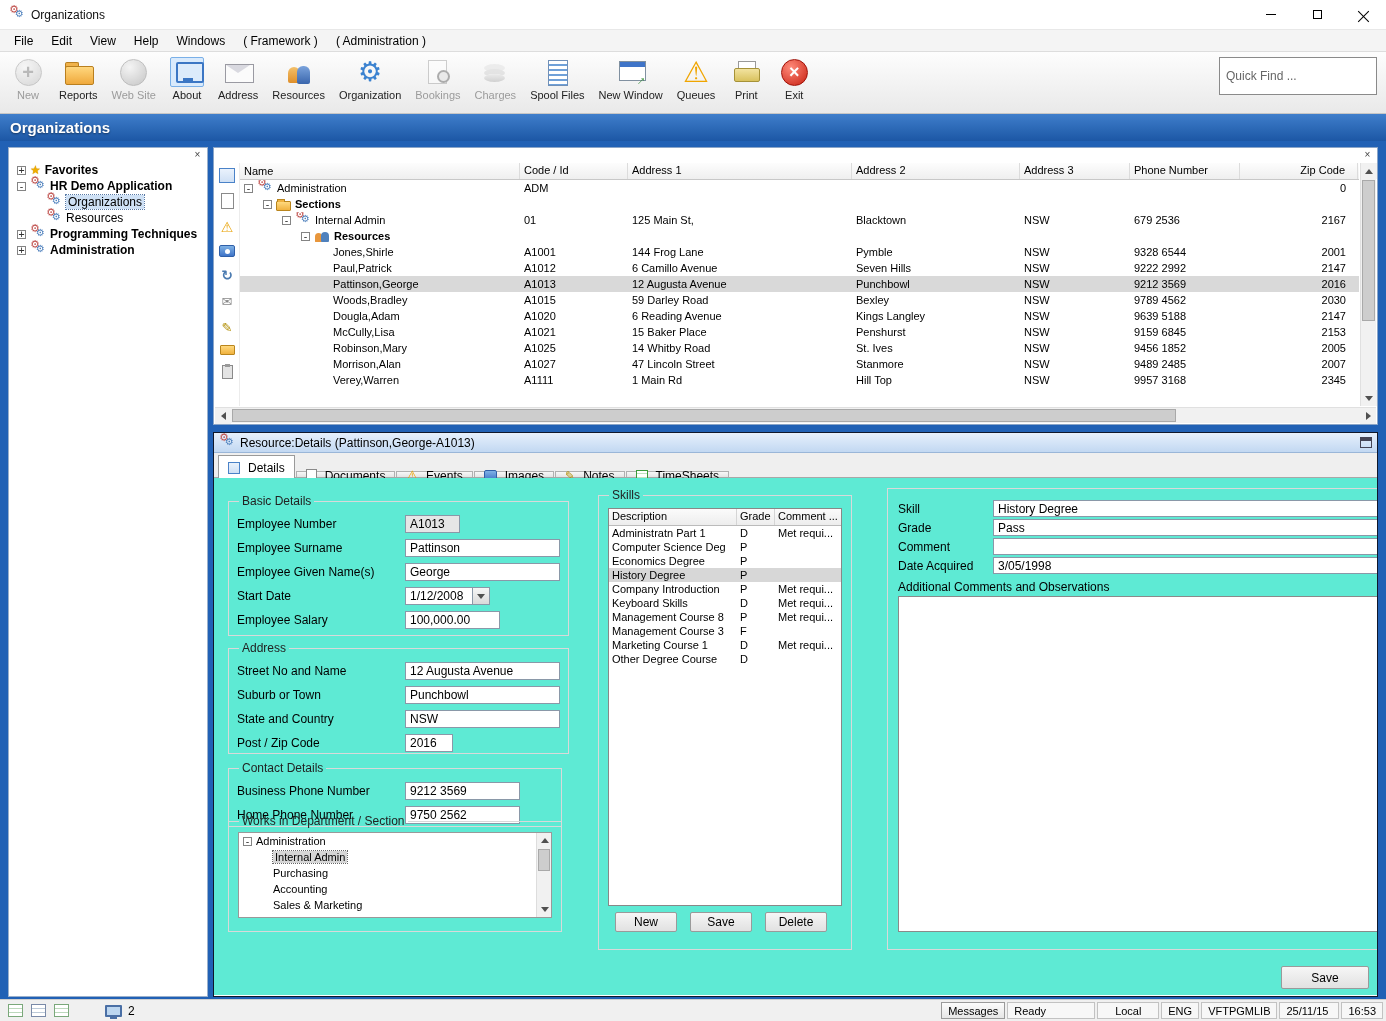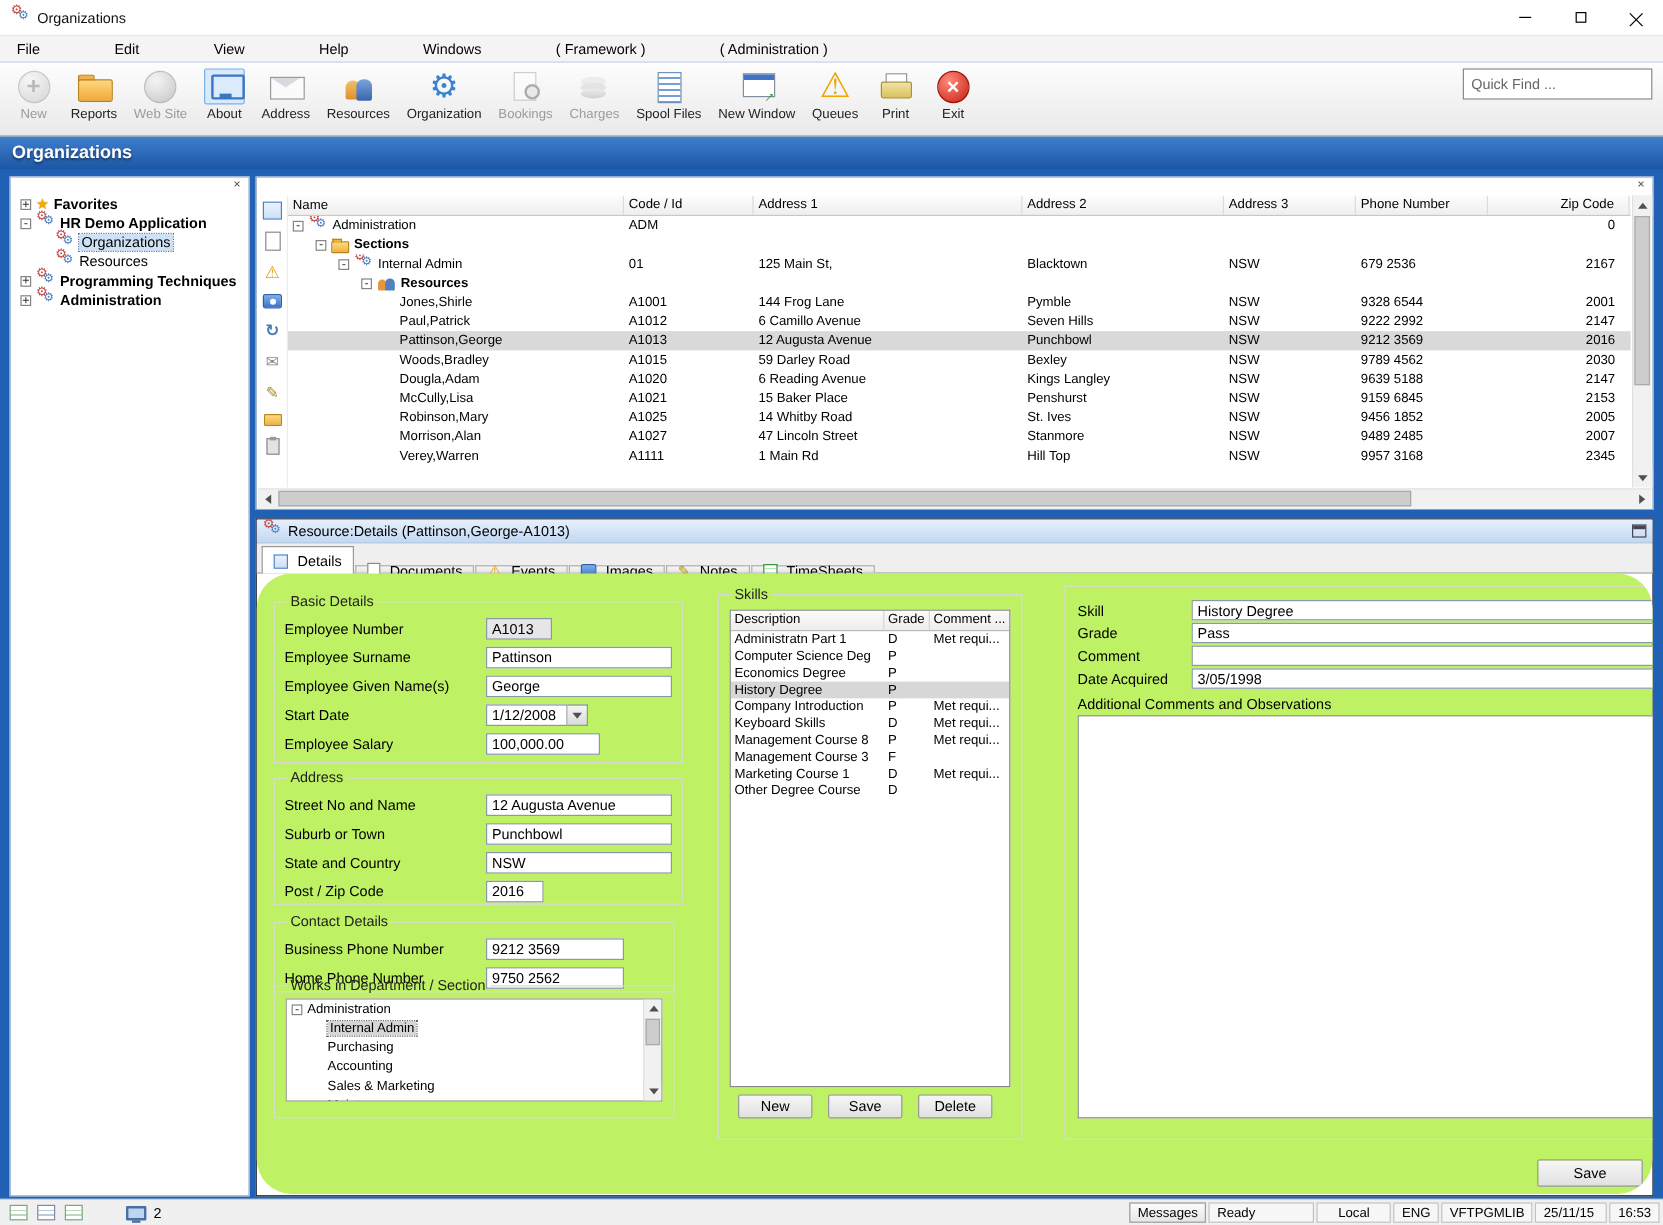--- a/index.html
+++ b/index.html
@@ -12,33 +12,33 @@
 .wtitle { font-size:12px; color:#111; }
 .wctrls { margin-left:auto; display:flex; height:100%; }
 .wbtn { width:46px; display:flex; align-items:center; justify-content:center; }
 .g-min { width:10px; height:1px; background:#000; }
 .g-max { width:9px; height:9px; border:1px solid #000; }
 .g-close { position:relative; width:11px; height:11px; }
 .g-close::before,.g-close::after { content:""; position:absolute; left:5px; top:0; width:1px; height:15px; background:#000; }
 .g-close::before { transform:rotate(45deg); } .g-close::after { transform:rotate(-45deg); }
 
 
-.menubar { position:absolute; top:30px; left:0; right:0; height:22px; background:#f4f4f4; border-bottom:1px solid #ddd; display:flex; align-items:center; padding-left:5px;gap:44px; }
+.menubar { position:absolute; top:30px; left:0; right:0; height:22px; background:#f4f4f4; border-bottom:1px solid #ddd; display:flex; align-items:center; padding-left:5px; }
 .menu-item { padding:3px 9px; font-size:12px; }
 
 
 .toolbar { position:absolute; top:52px; left:0; right:0; height:62px; background:linear-gradient(#fdfdfd,#e9e9e9); border-bottom:1px solid #c6c6c6; }
 #toolbar-buttons { display:flex; align-items:flex-start; padding:3px 4px; }
 .tb-btn { display:flex; flex-direction:column; align-items:center; padding:2px 7px; }
 .tb-btn .tblbl { font-size:11px; margin-top:2px; color:#222; white-space:nowrap; }
 .tb-btn.disabled .tblbl { color:#9b9b9b; }
 .tb-btn.disabled .tbicon { opacity:.45; filter:grayscale(1); }
 .tbicon { position:relative; width:34px; height:30px; display:flex; align-items:center; justify-content:center; }
 .tb-btn.focused .tbicon { background:#d9eafc; border:1px solid #7ab0e8; border-radius:2px; }
-.quickfind { position:absolute; top:5px; right:9px; width:158px; height:26px; border:1px solid #8a8a8a; background:#fff; font-size:12px; color:#666; padding:1px 6px; font-family:inherit; }
+.quickfind { position:absolute; top:5px; right:9px; width:158px; height:38px; border:1px solid #8a8a8a; background:#fff; font-size:12px; color:#666; padding:1px 6px; font-family:inherit; }
 
 
 .i-new::before { content:""; position:absolute; inset:0; margin:auto; width:25px; height:25px; border-radius:50%; background:radial-gradient(circle at 35% 30%, #f4f4f4, #b5b5b5); border:1px solid #8f8f8f; }
 .i-new::after { content:"+"; position:relative; font-size:20px; font-weight:bold; color:#707070; }
 .i-reports::before { content:""; position:absolute; left:4px; top:5px; width:12px; height:5px; background:#f0b24a; border:1px solid #b97f1f; border-bottom:none; border-radius:2px 2px 0 0; }
 .i-reports::after { content:""; position:absolute; left:4px; top:9px; width:27px; height:17px; background:linear-gradient(#ffd77e,#efa93c); border:1px solid #b97f1f; border-radius:2px; }
 .i-website::before { content:""; width:25px; height:25px; border-radius:50%; background:radial-gradient(circle at 35% 30%, #f0f0f0, #909090); border:1px solid #7a7a7a; }
 .i-about::before { content:""; position:absolute; left:5px; top:4px; width:24px; height:17px; border:2px solid #3b76c4; background:#dcebfb; border-radius:2px; }
 .i-about::after { content:""; position:absolute; left:12px; bottom:4px; width:10px; height:4px; background:#3b76c4; }
 .i-address::before { content:""; position:absolute; left:4px; top:7px; width:27px; height:17px; background:#fbfbfb; border:1px solid #9a9aa2; }
@@ -129,21 +129,21 @@
 .drestore::before { content:""; position:absolute; left:0; top:0; right:0; height:3px; background:#445; }
 .tabs { height:25px; background:#efefef; display:flex; gap:1px; padding:2px 4px 0; border-bottom:1px solid #a8a8a8; }
 .tab { display:flex; align-items:center; gap:4px; padding:2px 9px 0; font-size:12px; background:linear-gradient(#f8f8f8,#e4e4e4); border:1px solid #b0b0b0; border-bottom:none; margin-top:16px; }
 .tab.active { background:#fff; border-color:#9a9a9a; margin-top:0; position:relative; z-index:2; margin-bottom:-1px; padding-bottom:1px; }
 .t-details { width:12px; height:12px; border:1px solid #4a82c8; background:linear-gradient(#eaf2fc,#cfe0f5); }
 .t-documents::before { content:""; width:9px; height:12px; background:#fff; border:1px solid #8a8a8a; display:block; }
 .t-events::before { content:"⚠"; color:#e8a000; font-size:13px; line-height:1; }
 .t-images { width:13px; height:11px; background:linear-gradient(#7fb2e5,#3f74c8); border:1px solid #2f5fa8; border-radius:2px; }
 .t-notes::before { content:"✎"; color:#b08c00; font-size:12px; line-height:1; }
 .t-timesheets { width:12px; height:12px; border:1px solid #3a9a3a; background:repeating-linear-gradient(0deg,#fff 0 3px,#bfe3bf 3px 4px); }
-.tabcontent { position:relative; height:calc(100% - 46px); background:#bef264; overflow:hidden;border-radius:29px; }
+.tabcontent { position:relative; height:calc(100% - 46px); background:#5eead4; overflow:hidden; }
 .fs { position:absolute; border:1px solid #d9d9d9; padding:4px 8px; background:transparent; }
 .fs legend { font-size:12px; color:#222; padding:0 3px; margin-left:2px; }
 .fs-basic { left:14px; top:16px; width:334px; height:142px; }
 .fs-address { left:14px; top:163px; width:334px; height:113px; }
 .fs-contact { left:14px; top:283px; width:334px; height:66px; }
 .fs-dept { left:14px; top:336px; width:334px; height:118px; }
 .fs-skills { left:384px; top:10px; width:248px; height:462px; }
 .fs-skillform { left:638px; top:10px; width:520px; height:462px; padding-top:10px;margin-left:35px; }
 .frow { display:flex; align-items:center; height:24px; }
 .flabel { width:168px; font-size:12px; flex:none; }

